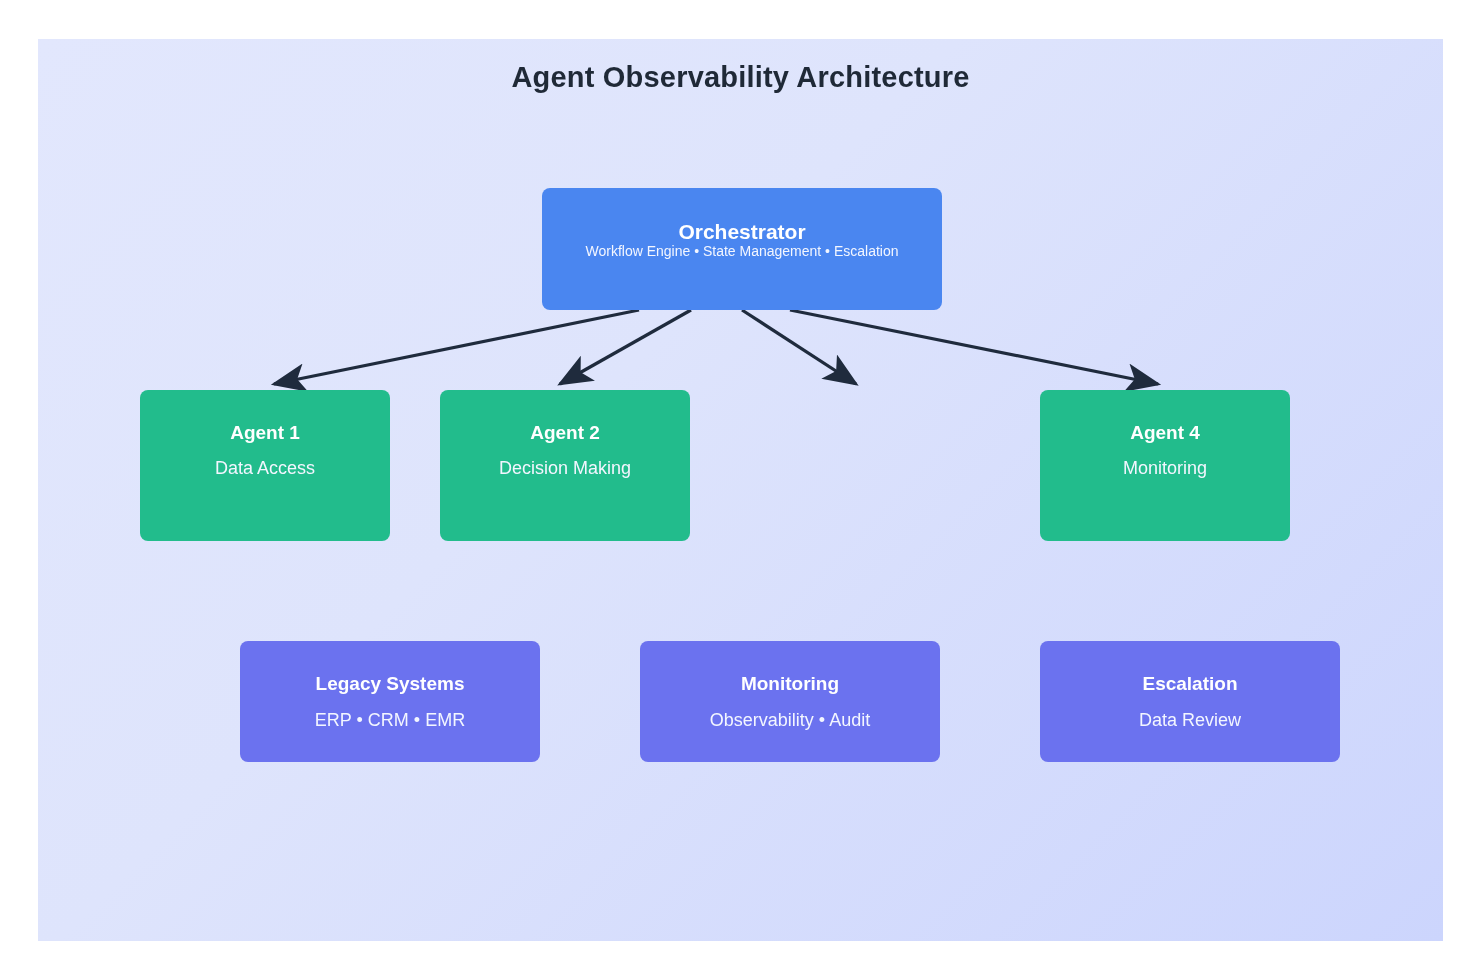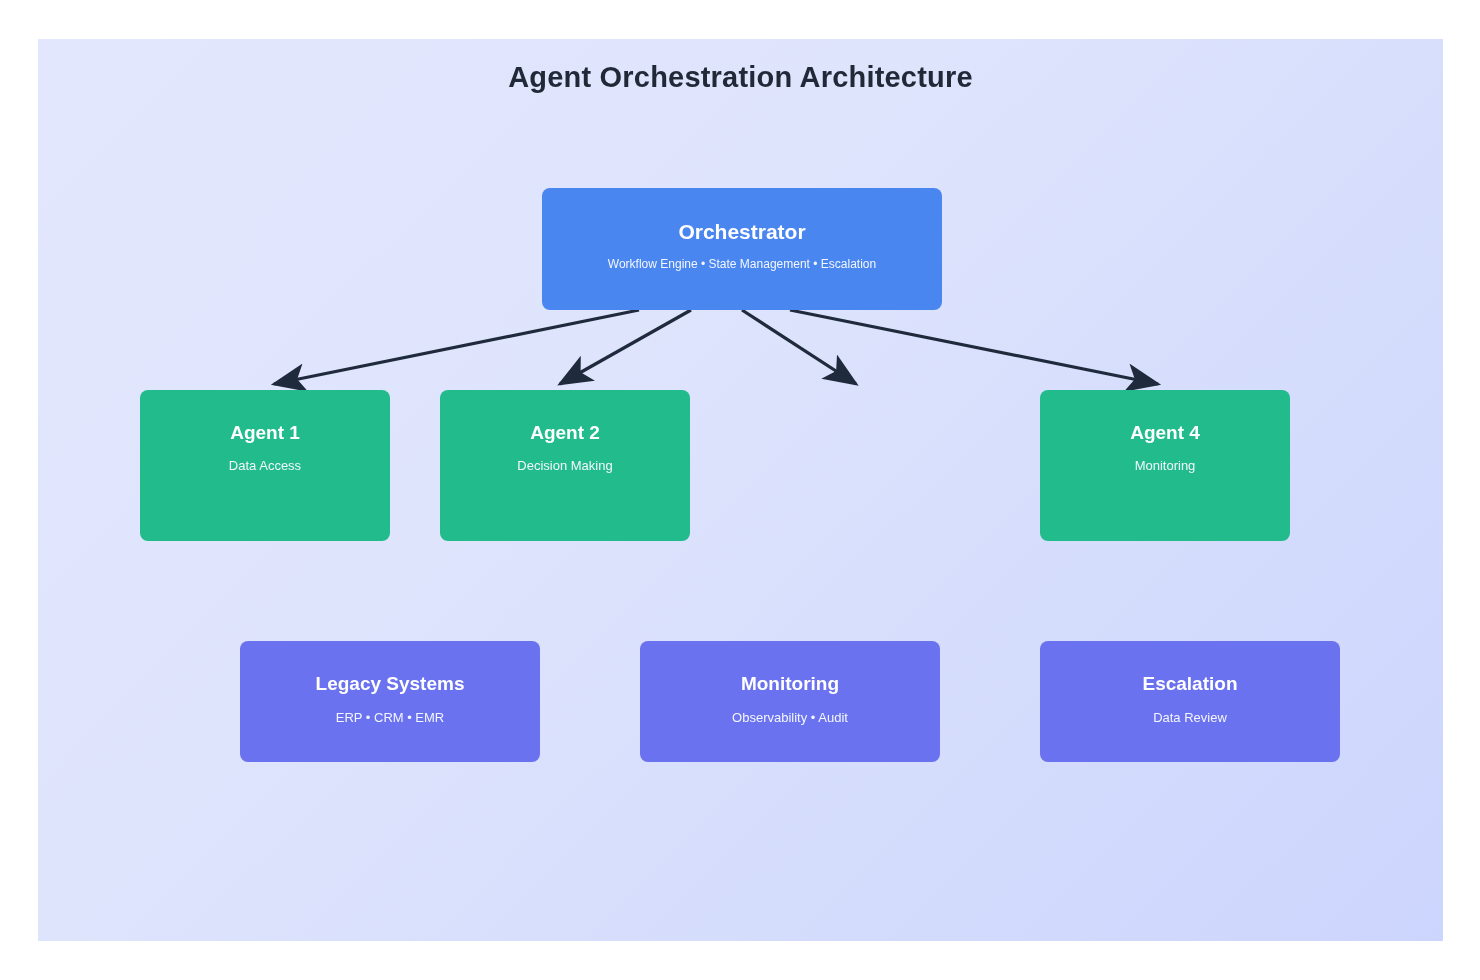--- a/index.html
+++ b/index.html
@@ -46,36 +46,36 @@
   }
   .node .node-title {
     display: block;
     font-size: 19px;
     font-weight: bold;
     color: #ffffff;
     line-height: 1.1;
   }
   .node .node-subtitle {
     display: block;
-    font-size: 13px;
+    font-size: 18px;
     font-weight: normal;
     color: #f3f6ff;
     line-height: 1.2;
   }
 
   
   #node-orchestrator {
     left: 504px;
     top: 149px;
     width: 400px;
     height: 122px;
     background: #4a86f0;
   }
   #node-orchestrator .node-title { margin-top: 32px; font-size: 21px; }
-  #node-orchestrator .node-subtitle { margin-top: 14px; font-size: 12px; }
+  #node-orchestrator .node-subtitle { font-size: 14px; }
 
   
   .node-agent {
     top: 351px;
     width: 250px;
     height: 151px;
     background: #22bc8c;
   }
   .node-agent .node-title { margin-top: 33px; }
   .node-agent .node-subtitle { margin-top: 14px; }
@@ -104,21 +104,21 @@
     width: 1405px;
     height: 902px;
     pointer-events: none;
   }
 </style>
 </head>
 <body>
 
 <div id="diagram-canvas">
 
-  <div id="diagram-title">Agent Orchestration Architecture</div>
+  <div id="diagram-title">Agent Observability Architecture</div>
 
   <svg id="edge-layer" viewBox="0 0 1405 902" xmlns="http://www.w3.org/2000/svg">
     <defs>
       <marker id="arrowhead" markerWidth="11" markerHeight="9" refX="10" refY="4.5" orient="auto" markerUnits="strokeWidth">
         <path d="M0,0 L11,4.5 L0,9 L2.6,4.5 Z" fill="#1f2b3d"></path>
       </marker>
     </defs>
 
     <line x1="601" y1="271" x2="236" y2="345" stroke="#1f2b3d" stroke-width="3.2" marker-end="url(#arrowhead)"></line>
     <line x1="653" y1="271" x2="522" y2="345" stroke="#1f2b3d" stroke-width="3.2" marker-end="url(#arrowhead)"></line>

